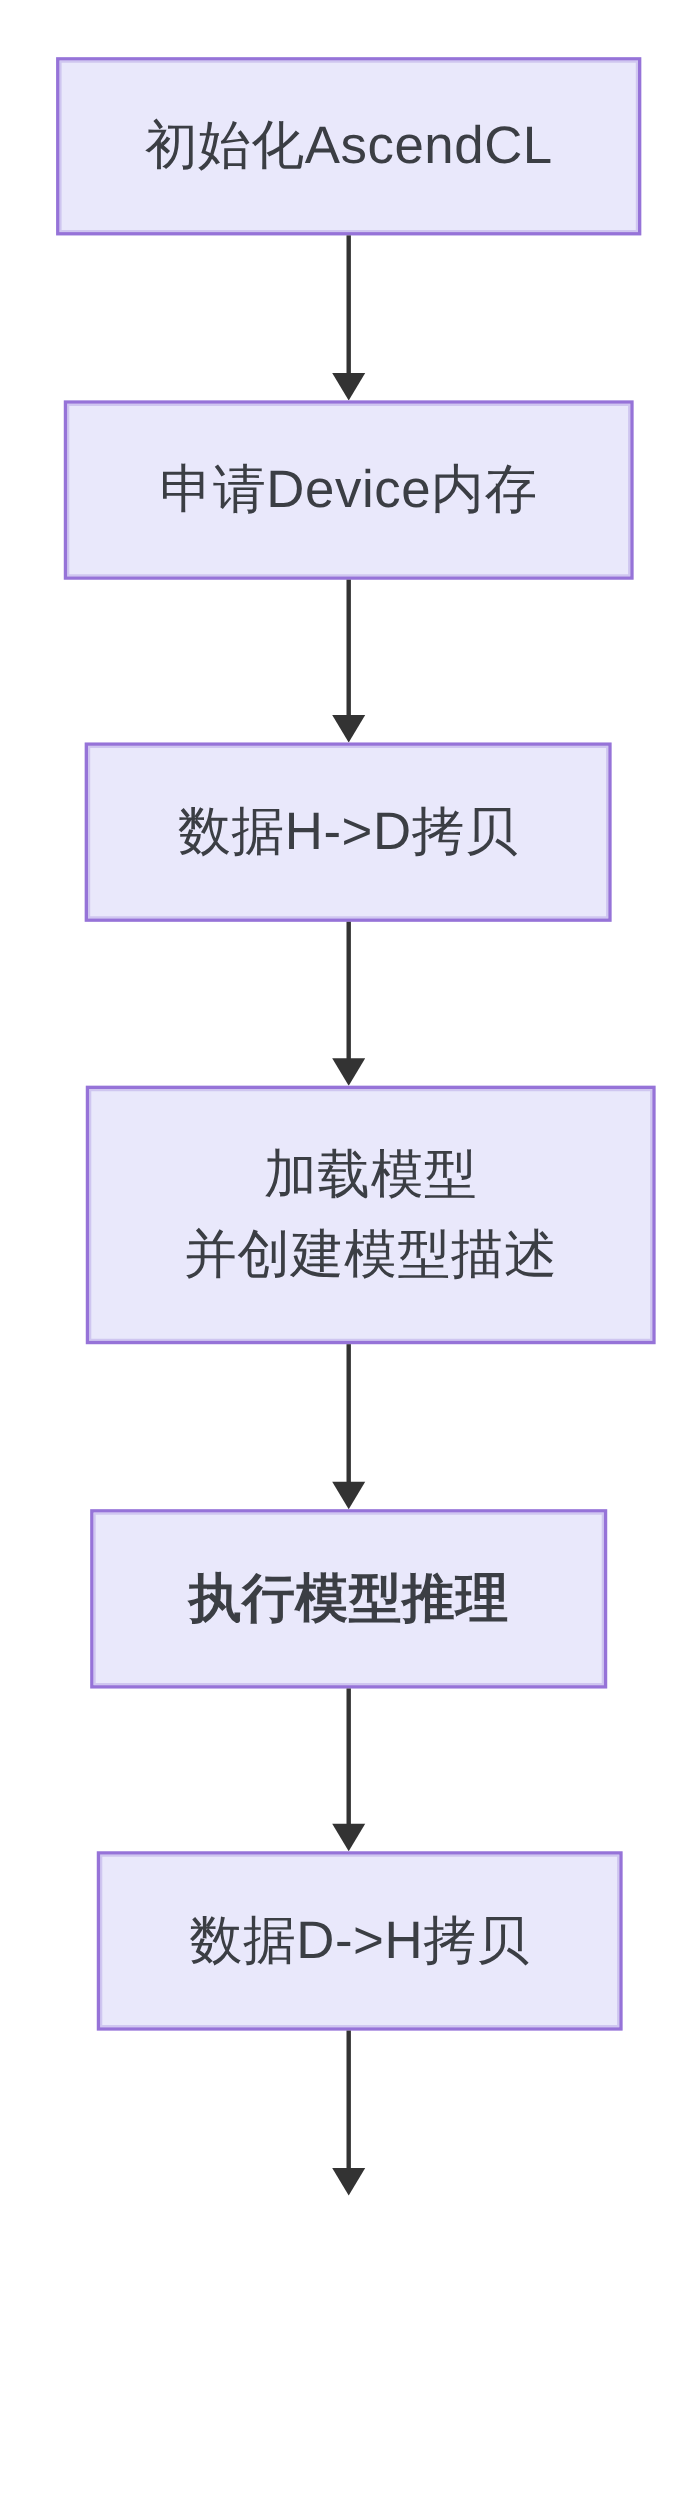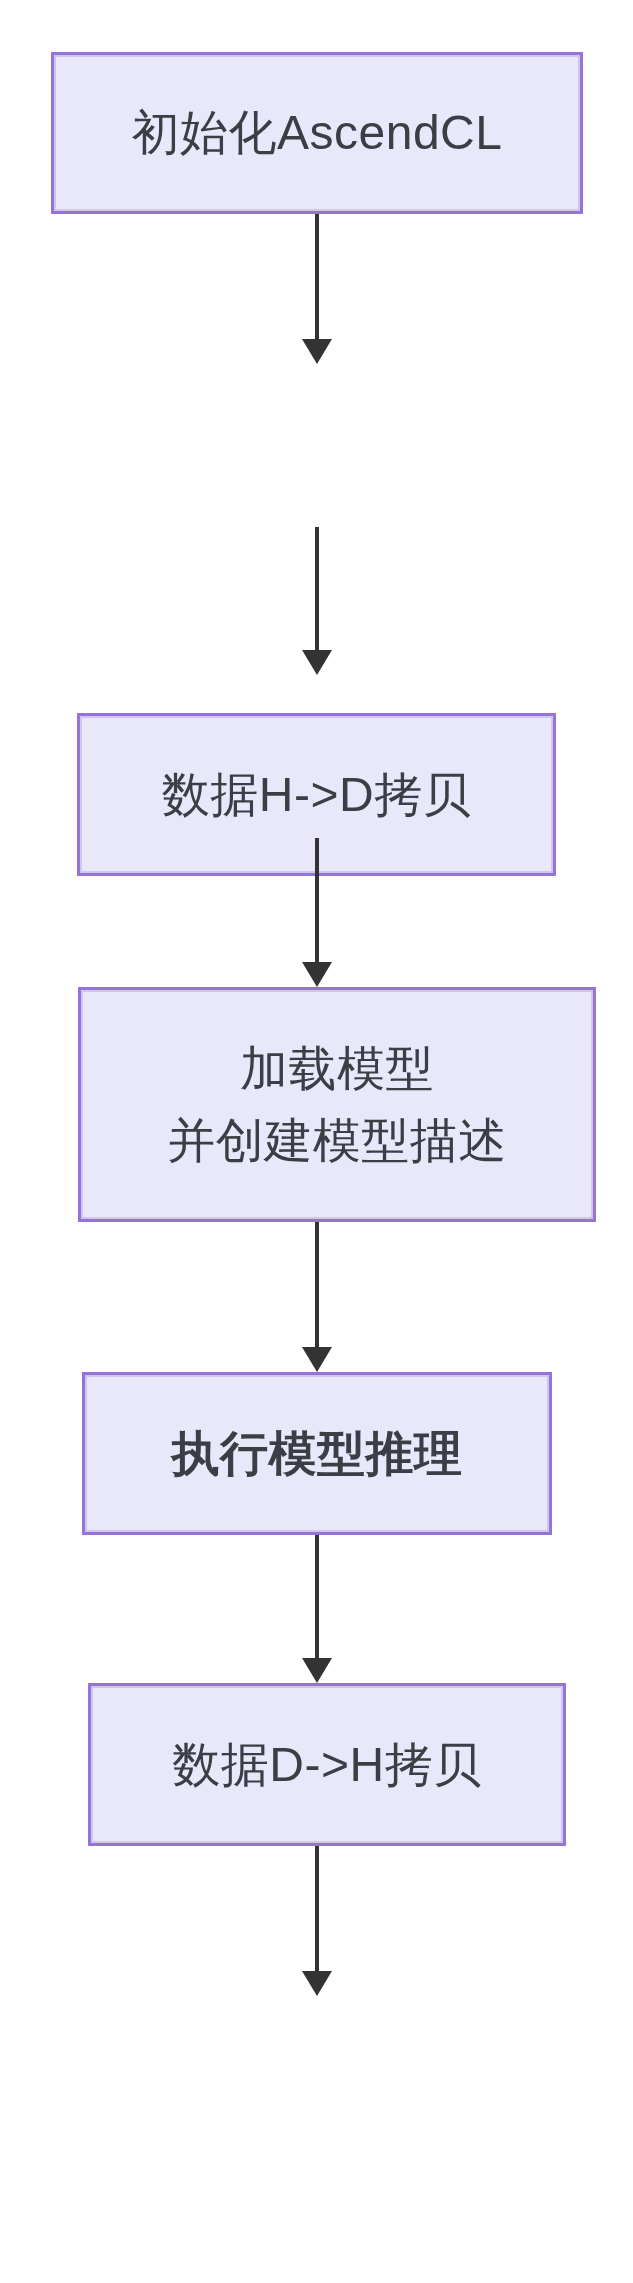--- a/index.html
+++ b/index.html
@@ -29,21 +29,21 @@
   .node .node-label {
     font-size: 48px;
     line-height: 72px;
     color: #3b3e44;
     white-space: pre-line;
     letter-spacing: 0.5px;
   }
   
   .node-1 { left: 51px;  top: 52px;   width: 532px; height: 162px; }
   .node-2 { left: 58px;  top: 364px;  width: 518px; height: 163px; }
-  .node-3 { left: 77px;  top: 675px;  width: 479px; height: 163px; margin-top: 38px; }
+  .node-3 { left: 77px;  top: 675px;  width: 479px; height: 163px; }
   .node-4 { left: 58px;  top: 987px;  width: 518px; height: 235px; margin-left: 20px; }
   .node-5 { left: 82px;  top: 1372px; width: 470px; height: 163px; font-weight: bold; }
   .node-6 { left: 88px;  top: 1683px; width: 478px; height: 163px; }
   .node-7 { left: 106px; top: 1996px; width: 422px; height: 236px; }
 
   .connector {
     position: absolute;
     left: 301px;          
     width: 32px;
   }
@@ -81,20 +81,23 @@
 
   <div class="node node-1">
     <span class="node-label">初始化AscendCL</span>
   </div>
 
   <div class="connector c1">
     <span class="line"></span>
     <span class="head"></span>
   </div>
 
+  <div class="node node-2">
+    <span class="node-label">申请Device内存</span>
+  </div>
 
   <div class="connector c2">
     <span class="line"></span>
     <span class="head"></span>
   </div>
 
   <div class="node node-3">
     <span class="node-label">数据H-&gt;D拷贝</span>
   </div>
 

